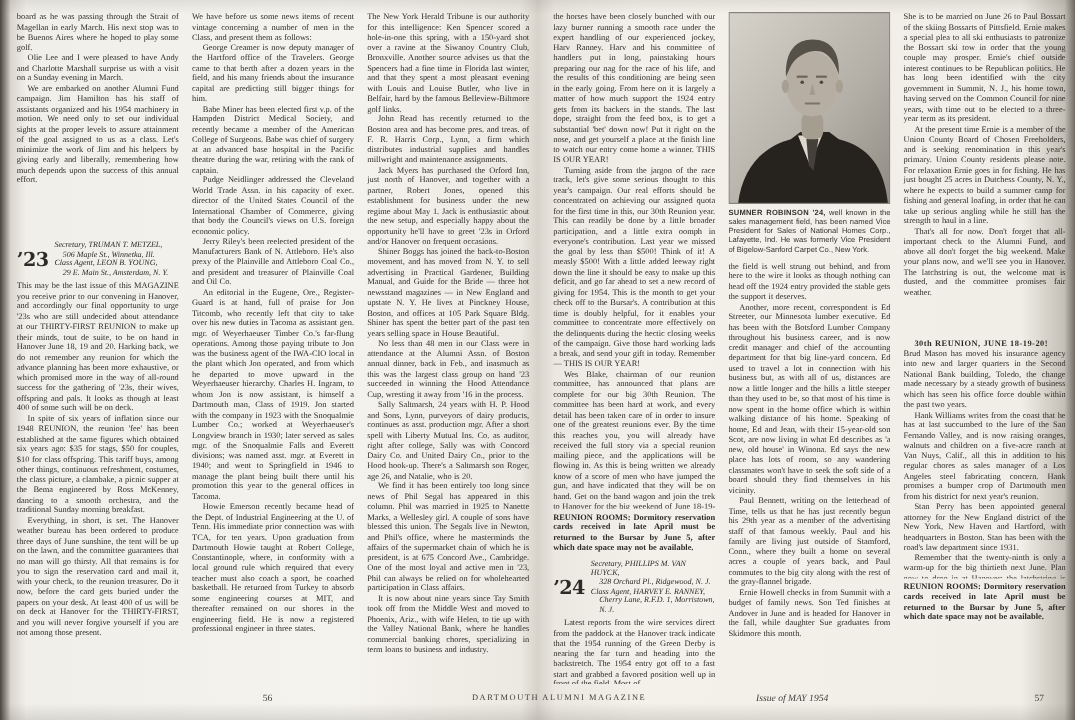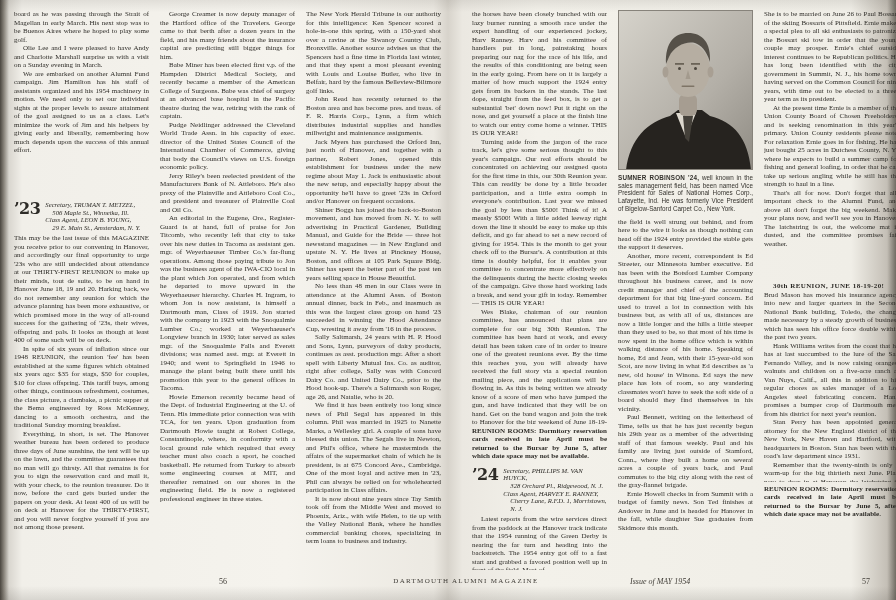--- a/index.html
+++ b/index.html
@@ -6,31 +6,31 @@
   .spread {
     position:relative; width:896px; height:600px; overflow:hidden;
     font-family:"Liberation Serif","DejaVu Serif",serif; color:#2d2b27;
     background:
       linear-gradient(180deg, rgba(60,56,50,.10) 0, rgba(0,0,0,0) 12px, rgba(0,0,0,0) 586px, rgba(60,56,50,.14) 600px),
       linear-gradient(90deg,
         #4a463f 0, #8a857c 4px, #d9d6cf 9px, #f1efe9 22px,
         #f5f3ed 32%, #ece9e2 48.4%, #d7d3cb 50%, #ebe8e1 51.6%,
         #f3f1ea 60%, #f0eee7 95%, #c4bfb6 99%, #716c63 100%);
   }
-  .pages { position:absolute; inset:0; display:flex; gap:31px; padding:10px 14px 0 14px; box-sizing:border-box; }
+  .pages { position:absolute; inset:0; display:flex; gap:20px; padding:10px 14px 0 14px; box-sizing:border-box; }
   .page { width:427px; }
   .cols { display:flex; gap:11px; height:560px; }
   .col { width:135px; display:flex; flex-direction:column; overflow:hidden; }
   .clip { overflow:hidden; }
   .grow { flex:1 1 auto; }
   p.p { margin:0; font-size:7px; line-height:8.5px; text-align:justify; text-indent:9px; word-spacing:0.2px; }
   p.cont { text-indent:0; }
   p.note { font-weight:bold; margin:3px 0 2px; }
   .banner { margin:4px 0; font-size:7px; font-weight:bold; text-align:center; letter-spacing:.4px; text-indent:0; }
-  .class-header { display:flex; gap:5px; margin:4px 0 3px; align-items:flex-start; }
+  .class-header { display:flex; gap:5px; margin:4px 0 3px; align-items:center; }
   .numeral { font-family:"DejaVu Serif",serif; font-weight:bold; font-size:16px; line-height:15px; letter-spacing:-.5px; white-space:nowrap; }
   .officers { flex:1; font-style:italic; font-size:6.7px; line-height:7.6px; }
   .off { display:block; }
   .off.addr { padding-left:7px; }
   .photo { width:135px; height:160px; margin:0 0 4px 0; }
   .photo svg { display:block; width:135px; height:160px; }
   .caption { font-family:"Liberation Sans",sans-serif; font-size:6.3px; line-height:7.7px; text-align:justify; margin:0 0 5px 0; color:#34322d; }
   .caption b { letter-spacing:.2px; }
   .footer { position:absolute; left:0; right:0; bottom:11px; height:12px; font-size:8px; color:#403d37;font-family:Liberation Serif, serif; }
   .pg-left  { position:absolute; left:219px; }
@@ -62,20 +62,21 @@
             </span>
           </div>
           <div class="clip grow">
             <p class="p cont">This may be the last issue of this MAGAZINE you receive prior to our convening in Hanover, and accordingly our final opportunity to urge '23s who are still undecided about attendance at our THIRTY-FIRST REUNION to make up their minds, tout de suite, to be on hand in Hanover June 18, 19 and 20. Harking back, we do not remember any reunion for which the advance planning has been more exhaustive, or which promised more in the way of all-round success for the gathering of '23s, their wives, offspring and pals. It looks as though at least 400 of some such will be on deck.</p>
             <p class="p">In spite of six years of inflation since our 1948 REUNION, the reunion 'fee' has been established at the same figures which obtained six years ago: $35 for stags, $50 for couples, $10 for class offspring. This tariff buys, among other things, continuous refreshment, costumes, the class picture, a clambake, a picnic supper at the Bema engineered by Ross McKenney, dancing to a smooth orchestra, and the traditional Sunday morning breakfast.</p>
             <p class="p">Everything, in short, is set. The Hanover weather bureau has been ordered to produce three days of June sunshine, the tent will be up on the lawn, and the committee guarantees that no man will go thirsty. All that remains is for you to sign the reservation card and mail it, with your check, to the reunion treasurer. Do it now, before the card gets buried under the papers on your desk. At least 400 of us will be on deck at Hanover for the THIRTY-FIRST, and you will never forgive yourself if you are not among those present.</p>
           </div>
         </div>
         <div class="col">
           <div class="clip grow">
+            <p class="p cont">We have before us some news items of recent vintage concerning a number of men in the Class, and present them as follows:</p>
             <p class="p">George Creamer is now deputy manager of the Hartford office of the Travelers. George came to that berth after a dozen years in the field, and his many friends about the insurance capital are predicting still bigger things for him.</p>
             <p class="p">Babe Miner has been elected first v.p. of the Hampden District Medical Society, and recently became a member of the American College of Surgeons. Babe was chief of surgery at an advanced base hospital in the Pacific theatre during the war, retiring with the rank of captain.</p>
             <p class="p">Pudge Neidlinger addressed the Cleveland World Trade Assn. in his capacity of exec. director of the United States Council of the International Chamber of Commerce, giving that body the Council's views on U.S. foreign economic policy.</p>
             <p class="p">Jerry Riley's been reelected president of the Manufacturers Bank of N. Attleboro. He's also prexy of the Plainville and Attleboro Coal Co., and president and treasurer of Plainville Coal and Oil Co.</p>
             <p class="p">An editorial in the Eugene, Ore., Register-Guard is at hand, full of praise for Jon Titcomb, who recently left that city to take over his new duties in Tacoma as assistant gen. mgr. of Weyerhaeuser Timber Co.'s far-flung operations. Among those paying tribute to Jon was the business agent of the IWA-CIO local in the plant which Jon operated, and from which he departed to move upward in the Weyerhaeuser hierarchy. Charles H. Ingram, to whom Jon is now assistant, is himself a Dartmouth man, Class of 1919. Jon started with the company in 1923 with the Snoqualmie Lumber Co.; worked at Weyerhaeuser's Longview branch in 1930; later served as sales mgr. of the Snoqualmie Falls and Everett divisions; was named asst. mgr. at Everett in 1940; and went to Springfield in 1946 to manage the plant being built there until his promotion this year to the general offices in Tacoma.</p>
             <p class="p">Howie Emerson recently became head of the Dept. of Industrial Engineering at the U. of Tenn. His immediate prior connection was with TCA, for ten years. Upon graduation from Dartmouth Howie taught at Robert College, Constantinople, where, in conformity with a local ground rule which required that every teacher must also coach a sport, he coached basketball. He returned from Turkey to absorb some engineering courses at MIT, and thereafter remained on our shores in the engineering field. He is now a registered professional engineer in three states.</p>
           </div>
         </div>
         <div class="col">
           <div class="clip grow">

